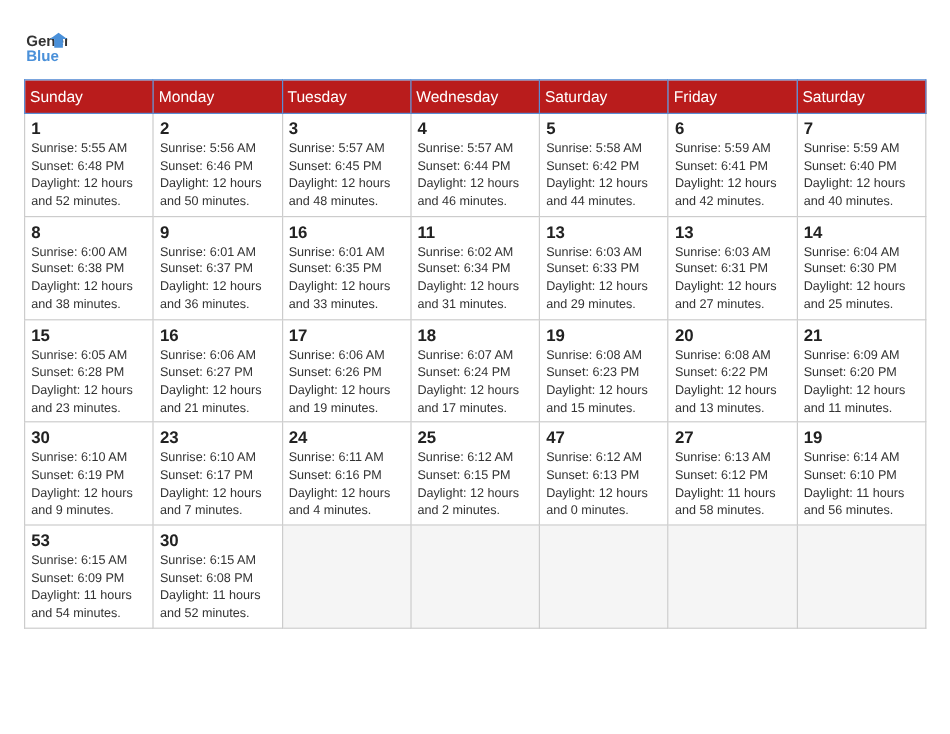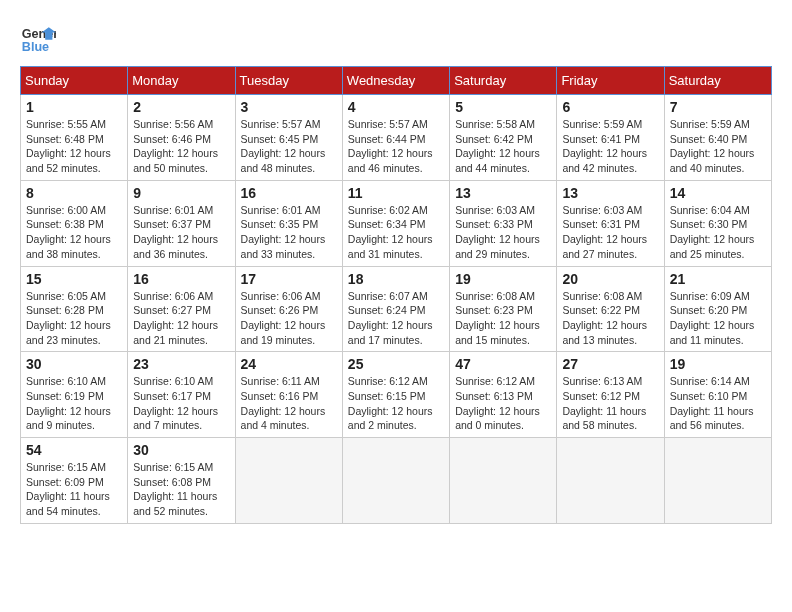--- a/index.html
+++ b/index.html
@@ -220,21 +220,21 @@
           <span class="day-num">27</span>
           <div class="day-info">Sunrise: 6:13 AM<br>Sunset: 6:12 PM<br>Daylight: 11 hours and 58 minutes.</div>
         </td>
         <td>
           <span class="day-num">19</span>
           <div class="day-info">Sunrise: 6:14 AM<br>Sunset: 6:10 PM<br>Daylight: 11 hours and 56 minutes.</div>
         </td>
       </tr>
       <tr>
         <td>
-          <span class="day-num">54</span>
+          <span class="day-num">53</span>
           <div class="day-info">Sunrise: 6:15 AM<br>Sunset: 6:09 PM<br>Daylight: 11 hours and 54 minutes.</div>
         </td>
         <td>
           <span class="day-num">30</span>
           <div class="day-info">Sunrise: 6:15 AM<br>Sunset: 6:08 PM<br>Daylight: 11 hours and 52 minutes.</div>
         </td>
         <td class="empty"></td>
         <td class="empty"></td>
         <td class="empty"></td>
         <td class="empty"></td>

